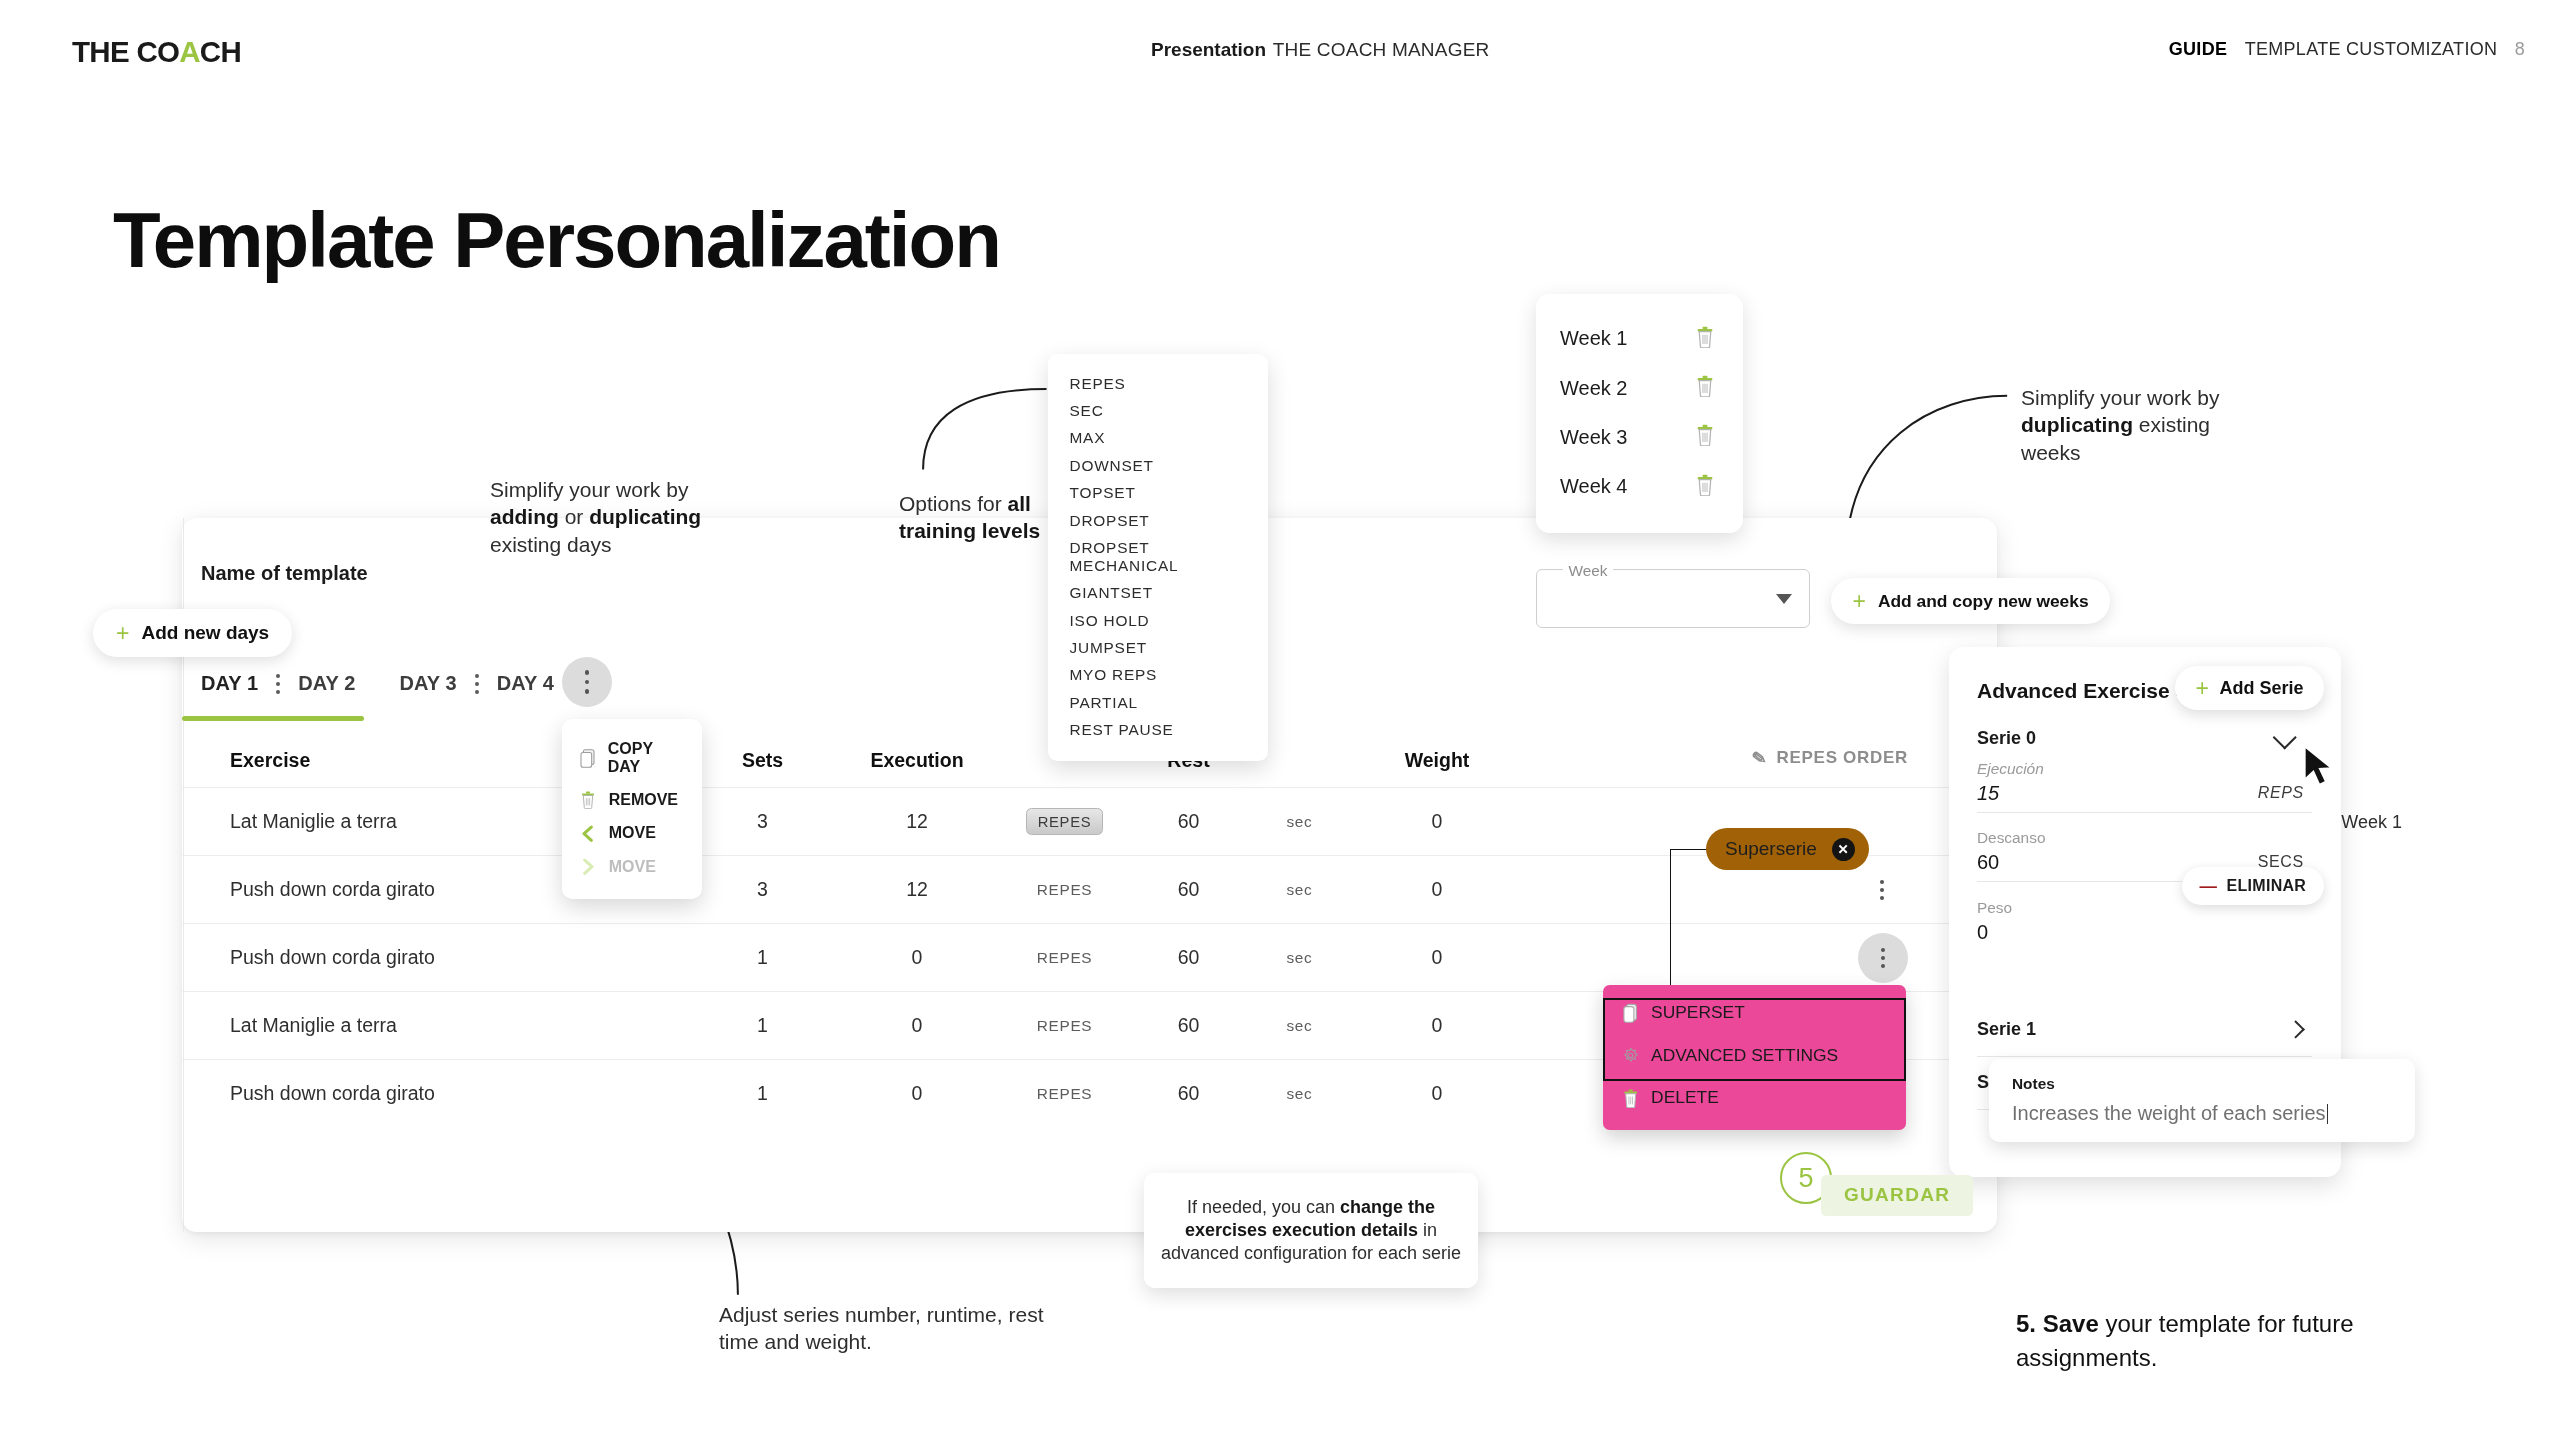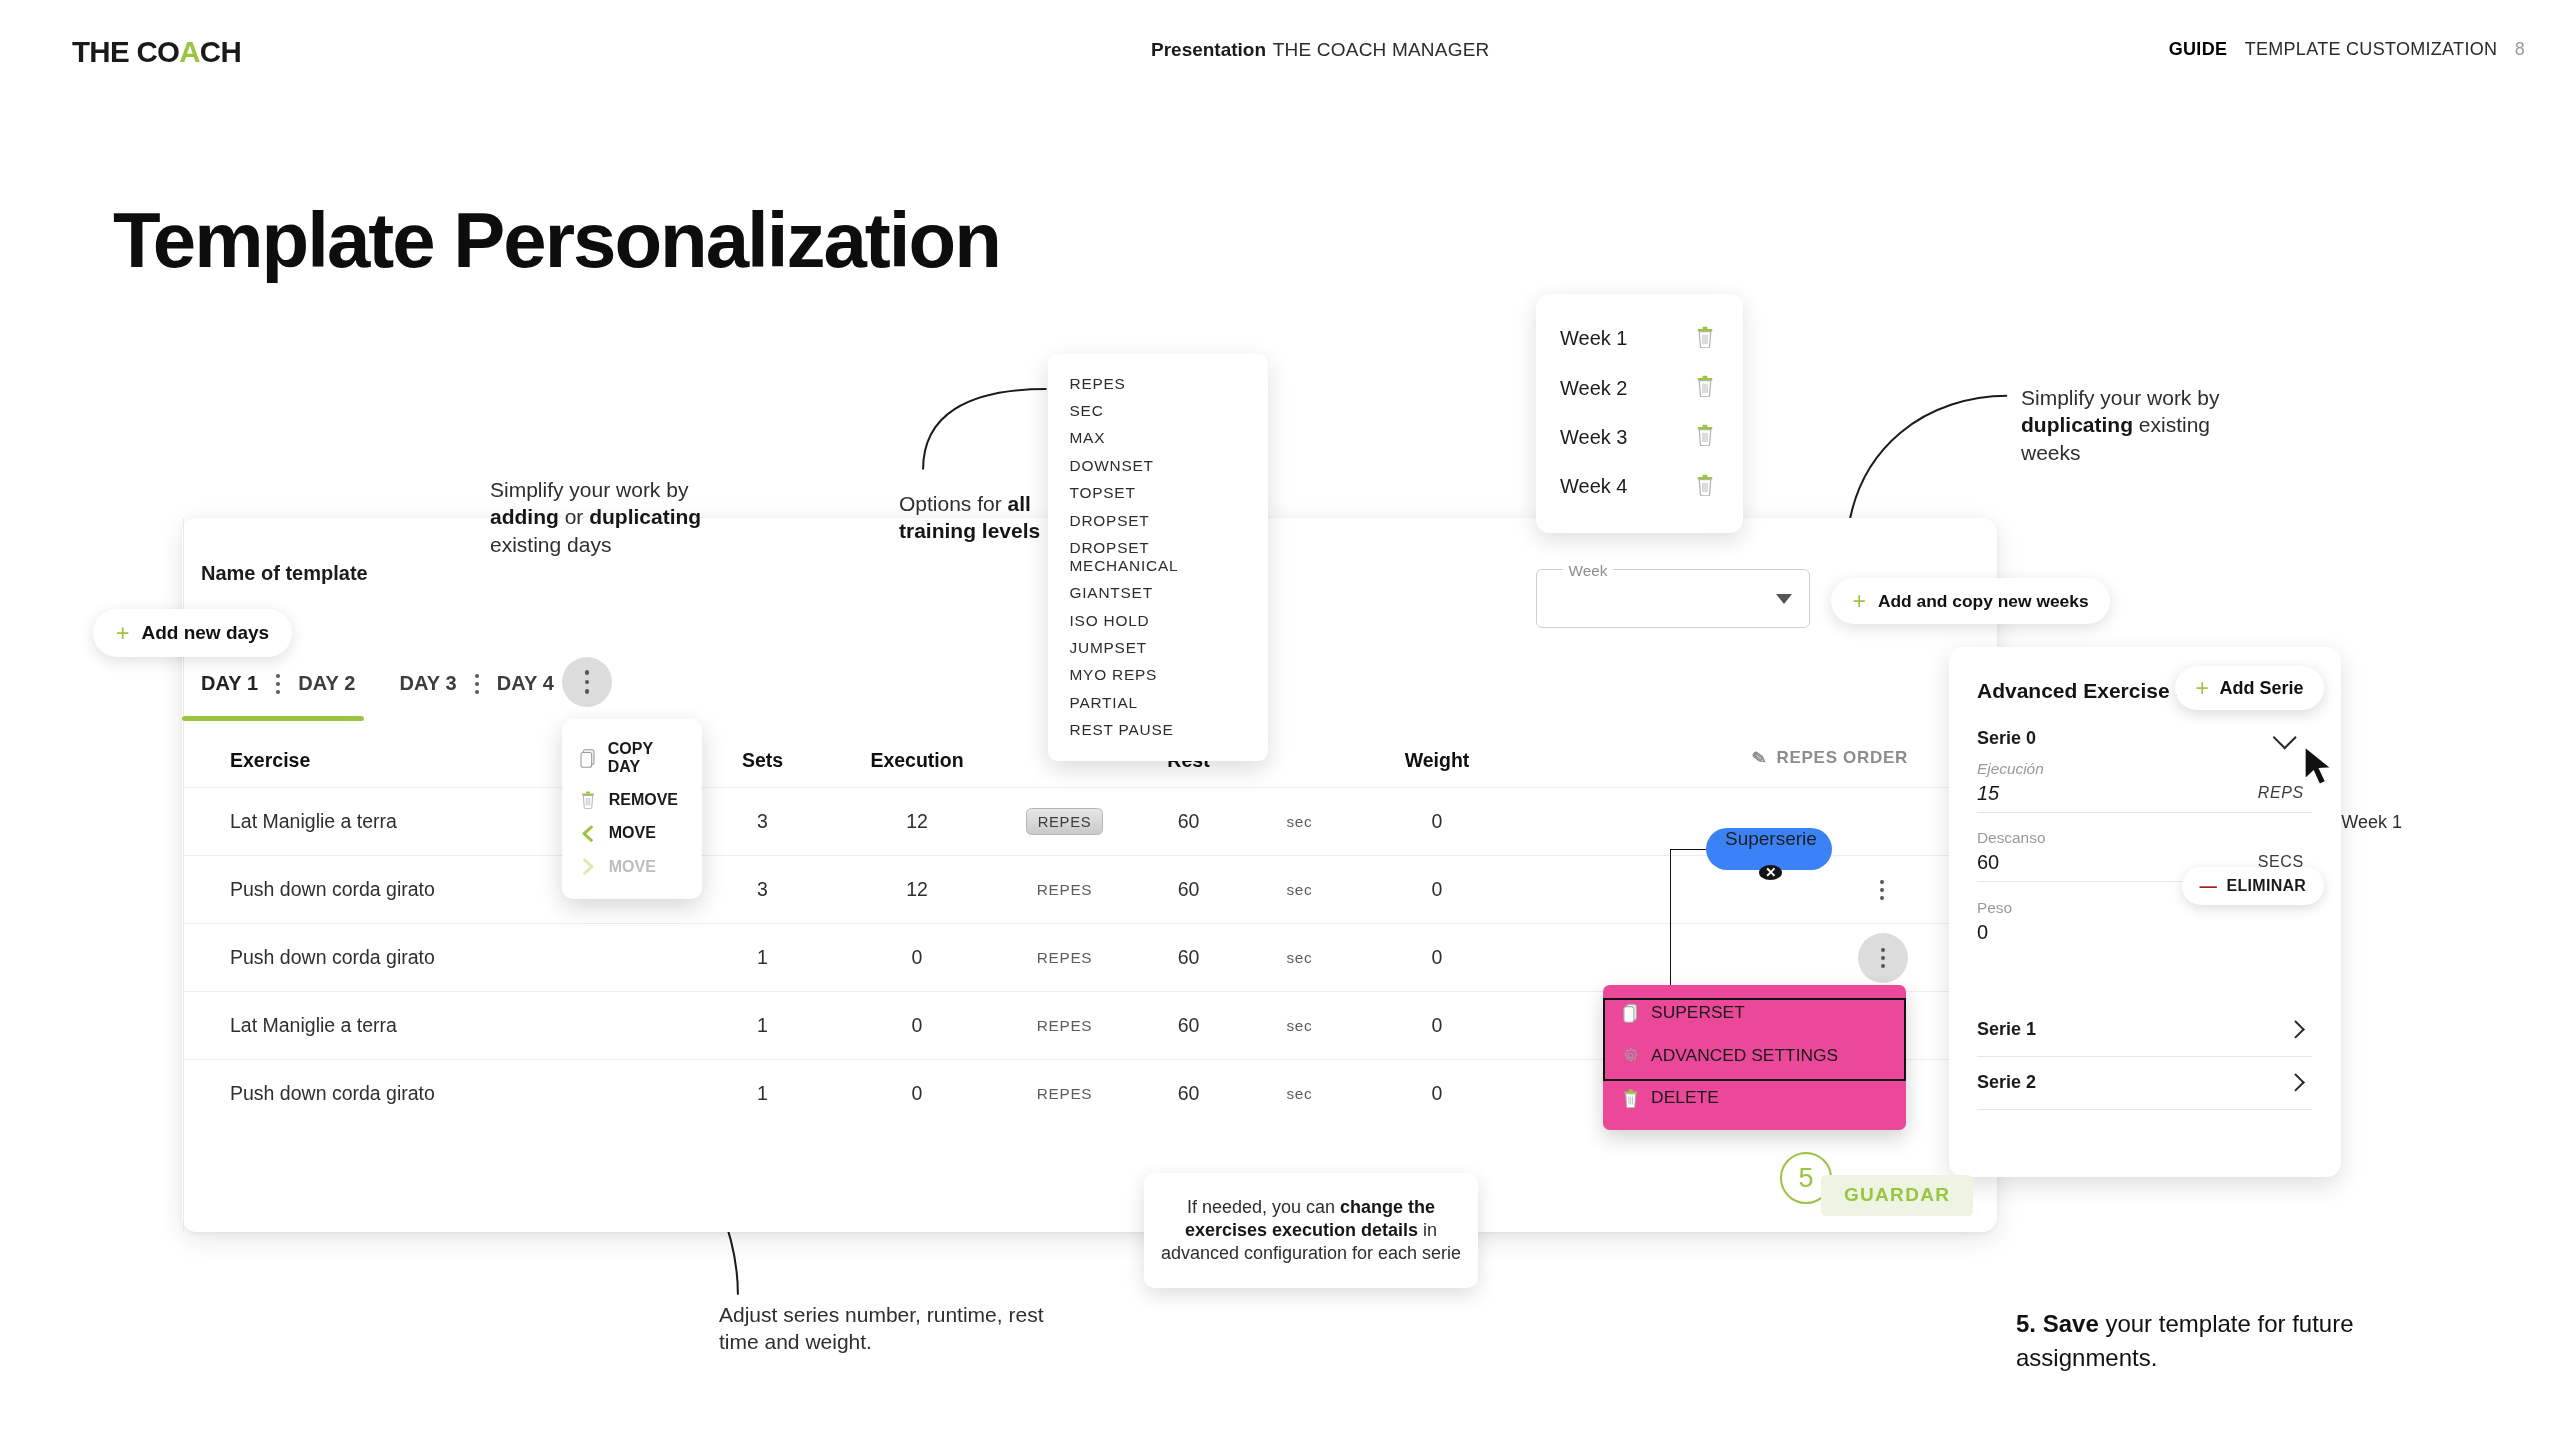--- a/index.html
+++ b/index.html
@@ -121,22 +121,22 @@
   .week-lbl {
     position: absolute; right: 174px; top: 812px;
     font-size: 18px; color: #2f2f2f;
   }
 
   
   .superserie {
     position: absolute; left: 1706px; top: 828px;
     height: 42px; padding: 0 14.8px 0 19px;
     display: flex; align-items: center; gap: 14.8px;
-    background: #3b82f6; border-radius: 21px;
-    font-size: 19px; color: #1d1d1d; flex-direction: column;
+    background: #a16207; border-radius: 21px;
+    font-size: 19px; color: #1d1d1d;
   }
   .x-btn {
     width: 23px; height: 23px; border-radius: 50%; background: #141414;
     color: #fff; font-size: 13.4px; display:flex; align-items:center; justify-content:center;
     font-weight: 700;
   }
   .ss-connector { position: absolute; left: 1670px; top: 849px; width: 38px; height: 1.3px; background: #111; }
   .ss-connector-v { position: absolute; left: 1670px; top: 849px; width: 1.3px; height: 154px; background: #111; }
 
   
@@ -627,20 +627,24 @@
     <div class="serie-row" style="top:409px;">
       <span>Serie 2</span>
       <span class="chev-r"></span>
     </div>
   </div>
 
   <svg class="cursor-arrow" width="40" height="48" viewBox="0 0 60 72">
     <path d="M4 2 L4 52 L17 40 L26 60 L36 55 L27 36 L45 35 Z" fill="#111" stroke="#fff" stroke-width="3"></path>
   </svg>
 
+  <div class="notes">
+    <div class="lab">Notes</div>
+    <div class="val"><span>Increases the weight of each series</span><span class="caret-bar"></span></div>
+  </div>
 
   <div class="step5">5</div>
   <div class="guardar">GUARDAR</div>
 
   <div class="ann ann-1">
     <span>Simplify your work by </span><b>adding</b><span> or </span><b>duplicating</b><span> existing days</span>
   </div>
 
   <div class="ann ann-2">
     <span>Options for </span><b>all training levels</b>

